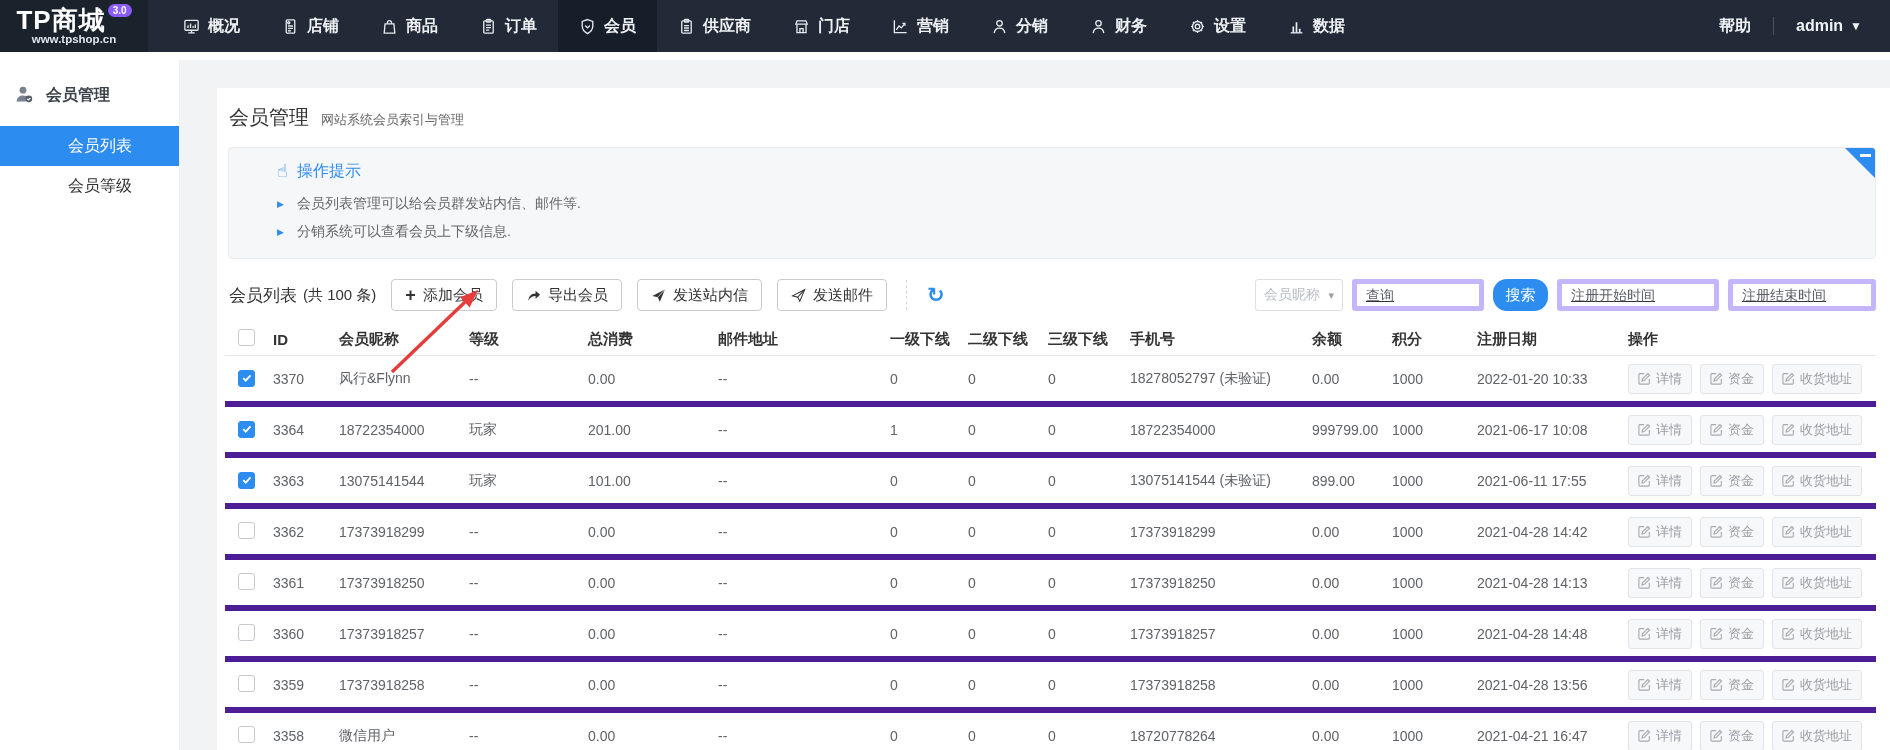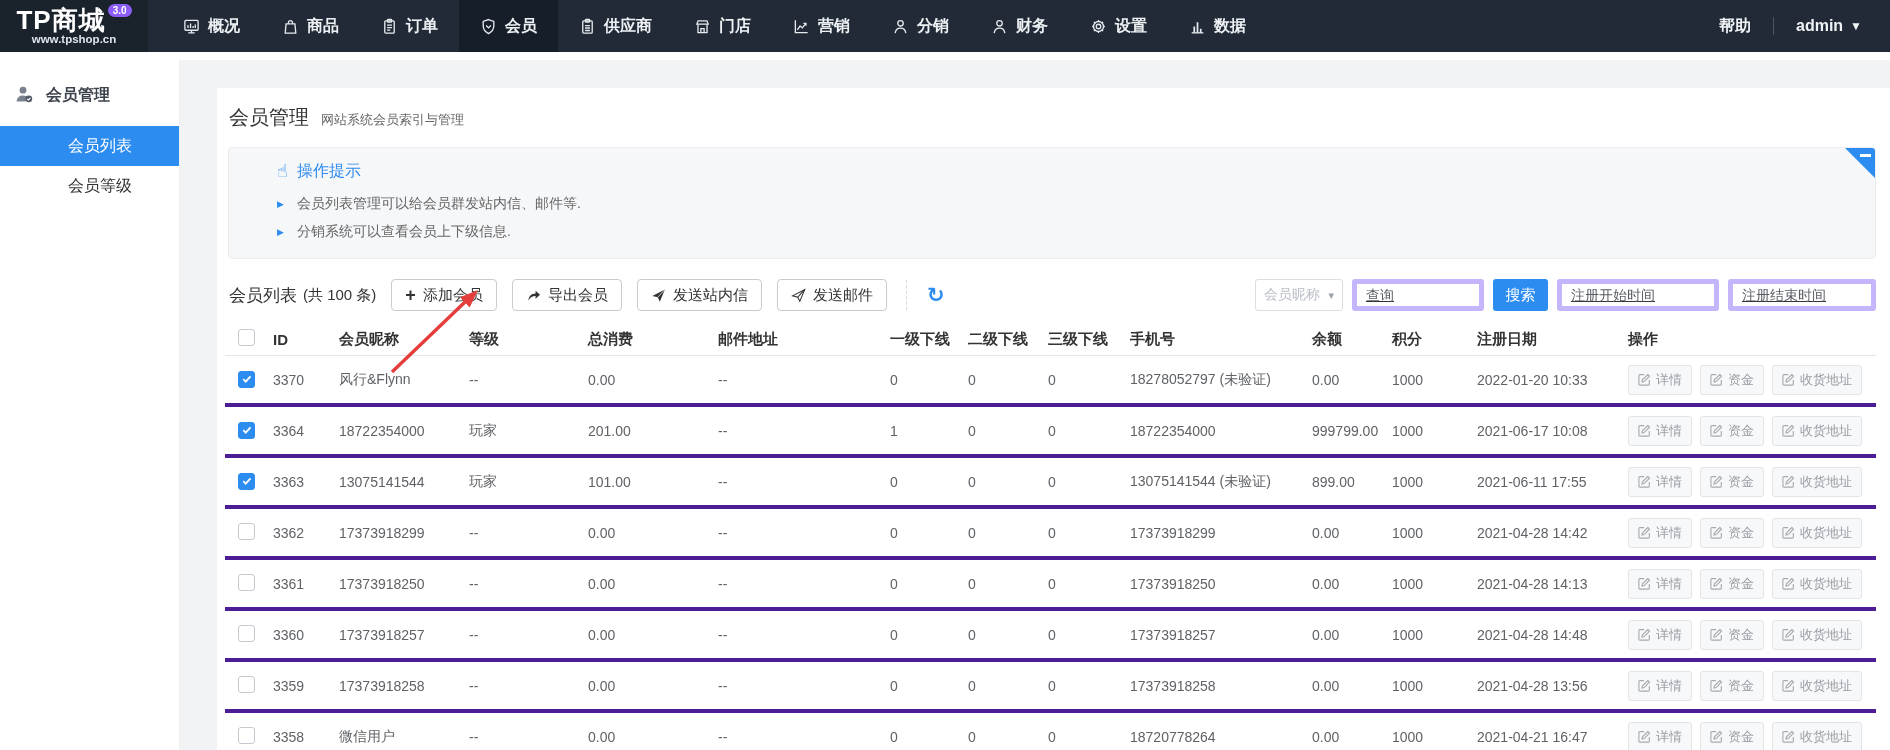--- a/index.html
+++ b/index.html
@@ -55,25 +55,25 @@
   .vdash { height:30px; border-left:1px dashed #d5d7da; margin:0 4px 0 19px; }
   .refresh { color:#2d8cf0; font-size:21px; font-weight:700; margin-left:16px; cursor:pointer; }
   .tb-spacer { flex:1; }
   .field-select { display:flex; align-items:center; justify-content:space-between; width:88px; height:32px; border:1px solid #dcdee2; border-radius:3px; color:#b9bec7; font-size:14px; padding:0 8px; cursor:pointer; background:#fff; }
   .field-select .sel-caret { font-size:11px; color:#9aa0a8; }
   .tb-input { height:32px; border:5px solid #c4b5fd; border-radius:3px; font-size:14px; padding:0 9px; color:#333; margin-left:9px; font-family:inherit; outline:none;text-decoration:underline; }
   .tb-input::placeholder { color:#5a5e66; opacity:1; }
   .q-input { width:132px; }
   .d-input { width:162px; }
   .d-input2 { width:148px; }
-  .search-btn { width:55px; height:32px; background:#2d8cf0; color:#fff; border:none; border-radius:3px; font-size:15px; margin-left:9px; cursor:pointer; font-family:inherit; }
+  .search-btn { width:55px; height:32px; background:#2d8cf0; color:#fff; border:none; border-radius:14px; font-size:15px; margin-left:9px; cursor:pointer; font-family:inherit; }
 
   
   .table { margin-top:13px; }
-  .trow { display:grid; grid-template-columns:48px 66px 130px 119px 130px 172px 78px 80px 82px 182px 80px 85px 151px 1fr; align-items:center; border-bottom:4px solid #4c1d95; }
+  .trow { display:grid; grid-template-columns:48px 66px 130px 119px 130px 172px 78px 80px 82px 182px 80px 85px 151px 1fr; align-items:center; border-bottom:6px solid #4c1d95; }
   .thead { height:32px; border-bottom:1px solid #e4e7ea; }
   .th { font-size:15px; font-weight:700; color:#333; }
   .drow { height:51px; font-size:14px; color:#5f6266; }
   .cell-cb { padding-left:13px; }
   .cb { display:inline-flex; align-items:center; justify-content:center; width:17px; height:17px; border:1px solid #c6cad0; border-radius:3px; background:#fff; cursor:pointer; }
   .cb.checked { background:#2d8cf0; border-color:#2d8cf0; }
   .ops { display:flex; gap:8px; }
   .op-btn { display:flex; align-items:center; gap:5px; padding:5px 9px; background:#f7f8f9; border:1px solid #e2e4e8; border-radius:3px; color:#9a9ea5; font-size:13px; cursor:pointer; font-family:inherit; }
 
   
@@ -93,20 +93,28 @@
       <div class="logo-url">www.tpshop.cn</div>
     </div>
     <nav class="nav-items">
       <a class="nav-item">
         <svg width="17" height="17" viewBox="0 0 18 18" fill="none" stroke-width="1.4">
             <rect x="2" y="2.5" width="14" height="10.5" rx="1"></rect>
             <path d="M5.3 10.5V7.8M8 10.5V5.8M10.7 10.5V8.6M13 10.5V7"></path>
             <path d="M9 13v2.6M5.6 15.8h6.8"></path>
           </svg>
         <span>概况</span>
+      </a>
+      <a class="nav-item">
+        <svg width="17" height="17" viewBox="0 0 18 18" fill="none" stroke-width="1.4">
+            <rect x="4.5" y="2" width="9" height="14" rx="1"></rect>
+            <circle cx="7.2" cy="5" r="1.1"></circle>
+            <path d="M6.3 8.5h5.4M6.3 11h5.4M6.3 13.5h3"></path>
+          </svg>
+        <span>店铺</span>
       </a>
       <a class="nav-item">
         <svg width="17" height="17" viewBox="0 0 18 18" fill="none" stroke-width="1.4">
             <path d="M4.3 6.2h9.4l.9 9.8H3.4z"></path>
             <path d="M6.8 6V5a2.2 2.2 0 0 1 4.4 0v1"></path>
           </svg>
         <span>商品</span>
       </a>
       <a class="nav-item">
         <svg width="17" height="17" viewBox="0 0 18 18" fill="none" stroke-width="1.4">

